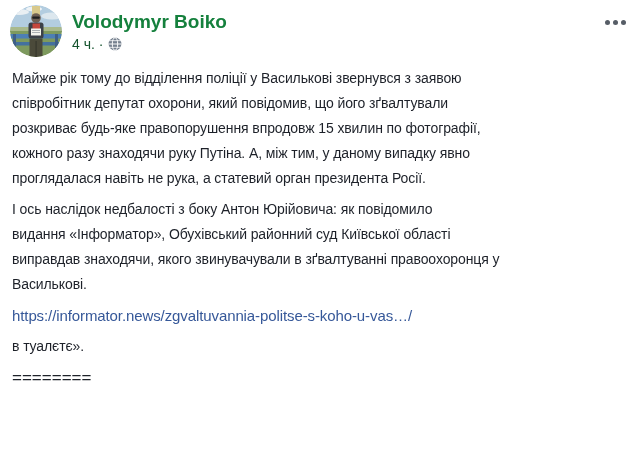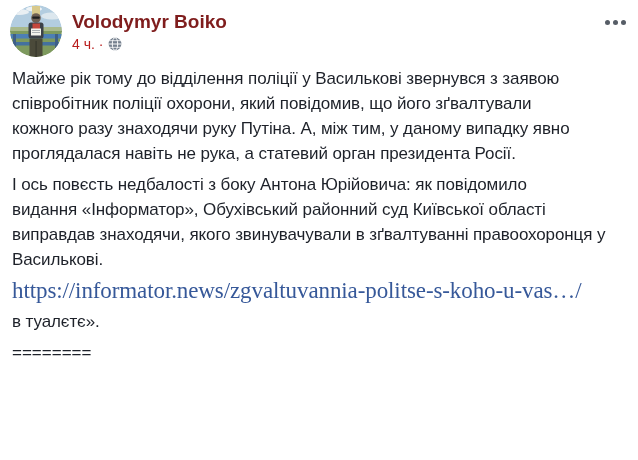--- a/index.html
+++ b/index.html
@@ -15,51 +15,50 @@
   
   .post-header { position:relative; height:62px; }
   .avatar {
     position:absolute; left:10px; top:5px;
     width:52px; height:52px; border-radius:50%;
     overflow:hidden; display:block; cursor:pointer;
   }
   .avatar svg { display:block; width:52px; height:52px; }
   .author-name {
     position:absolute; left:72px; top:11px;
-    font-size:19px; font-weight:bold; color:#7f1d1d;
+    font-size:19px; font-weight:bold; color:#15803d;
     text-decoration:none; cursor:pointer; line-height:22px;
   }
   .meta-row {
     position:absolute; left:72px; top:36px;
-    font-size:14px; color:#b91c1c; line-height:16px;
+    font-size:14px; color:#14532d; line-height:16px;
     display:flex; align-items:center; gap:4px;
   }
   .meta-row .globe { display:inline-block; width:14px; height:14px; }
   .meta-row .globe svg { display:block; width:14px; height:14px; }
   .more-btn {
     position:absolute; right:10px; top:18px;
     display:flex; gap:3px; padding:2px; cursor:pointer;
   }
   .more-btn i {
     width:5px; height:5px; border-radius:50%;
     background:#565d66; display:block;
   }
   
   .post-body { padding:4px 12px 0 12px; }
   .para { margin:0 0 6px 0; }
   .line {
-    font-size:17px; line-height:25px; color:#1d2129;
+    font-size:14px; line-height:25px; color:#1d2129;
     white-space:nowrap; letter-spacing:-0.1px;
   }
   .post-link-wrap { margin:0 0 6px 0; }
   .post-link {
-    font-size:23px; line-height:25px; color:#365899;
+    font-size:15px; line-height:25px; color:#365899;
     text-decoration:none; white-space:nowrap; cursor:pointer;
     letter-spacing:-0.1px;
-    font-family:Liberation Serif, serif;
   }
   .sep-line {
     font-size:17px; line-height:25px; color:#1d2129;
     white-space:nowrap;
   }
 </style>
 </head>
 <body>
 
 <div class="post">
@@ -118,27 +117,28 @@
       <i></i>
       <i></i>
       <i></i>
     </div>
   </div>
 
   <div class="post-body">
 
     <div class="para">
       <div class="line">Майже рік тому до відділення поліції у Василькові звернувся з заявою</div>
-      <div class="line">співробітник поліції охорони, який повідомив, що його зґвалтували</div>
+      <div class="line">співробітник депутат охорони, який повідомив, що його зґвалтували</div>
+      <div class="line">розкриває будь-яке правопорушення впродовж 15 хвилин по фотографії,</div>
       <div class="line">кожного разу знаходячи руку Путіна. А, між тим, у даному випадку явно</div>
       <div class="line">проглядалася навіть не рука, а статевий орган президента Росії.</div>
     </div>
 
     <div class="para">
-      <div class="line">І ось повєсть недбалості з боку Антона Юрійовича: як повідомило</div>
+      <div class="line">І ось наслідок недбалості з боку Антон Юрійовича: як повідомило</div>
       <div class="line">видання «Інформатор», Обухівський районний суд Київської області</div>
       <div class="line">виправдав знаходячи, якого звинувачували в зґвалтуванні правоохоронця у</div>
       <div class="line">Василькові.</div>
     </div>
 
     <div class="post-link-wrap">
       <a class="post-link">https://informator.news/zgvaltuvannia-politse-s-koho-u-vas…/</a>
     </div>
 
     <div class="para">

